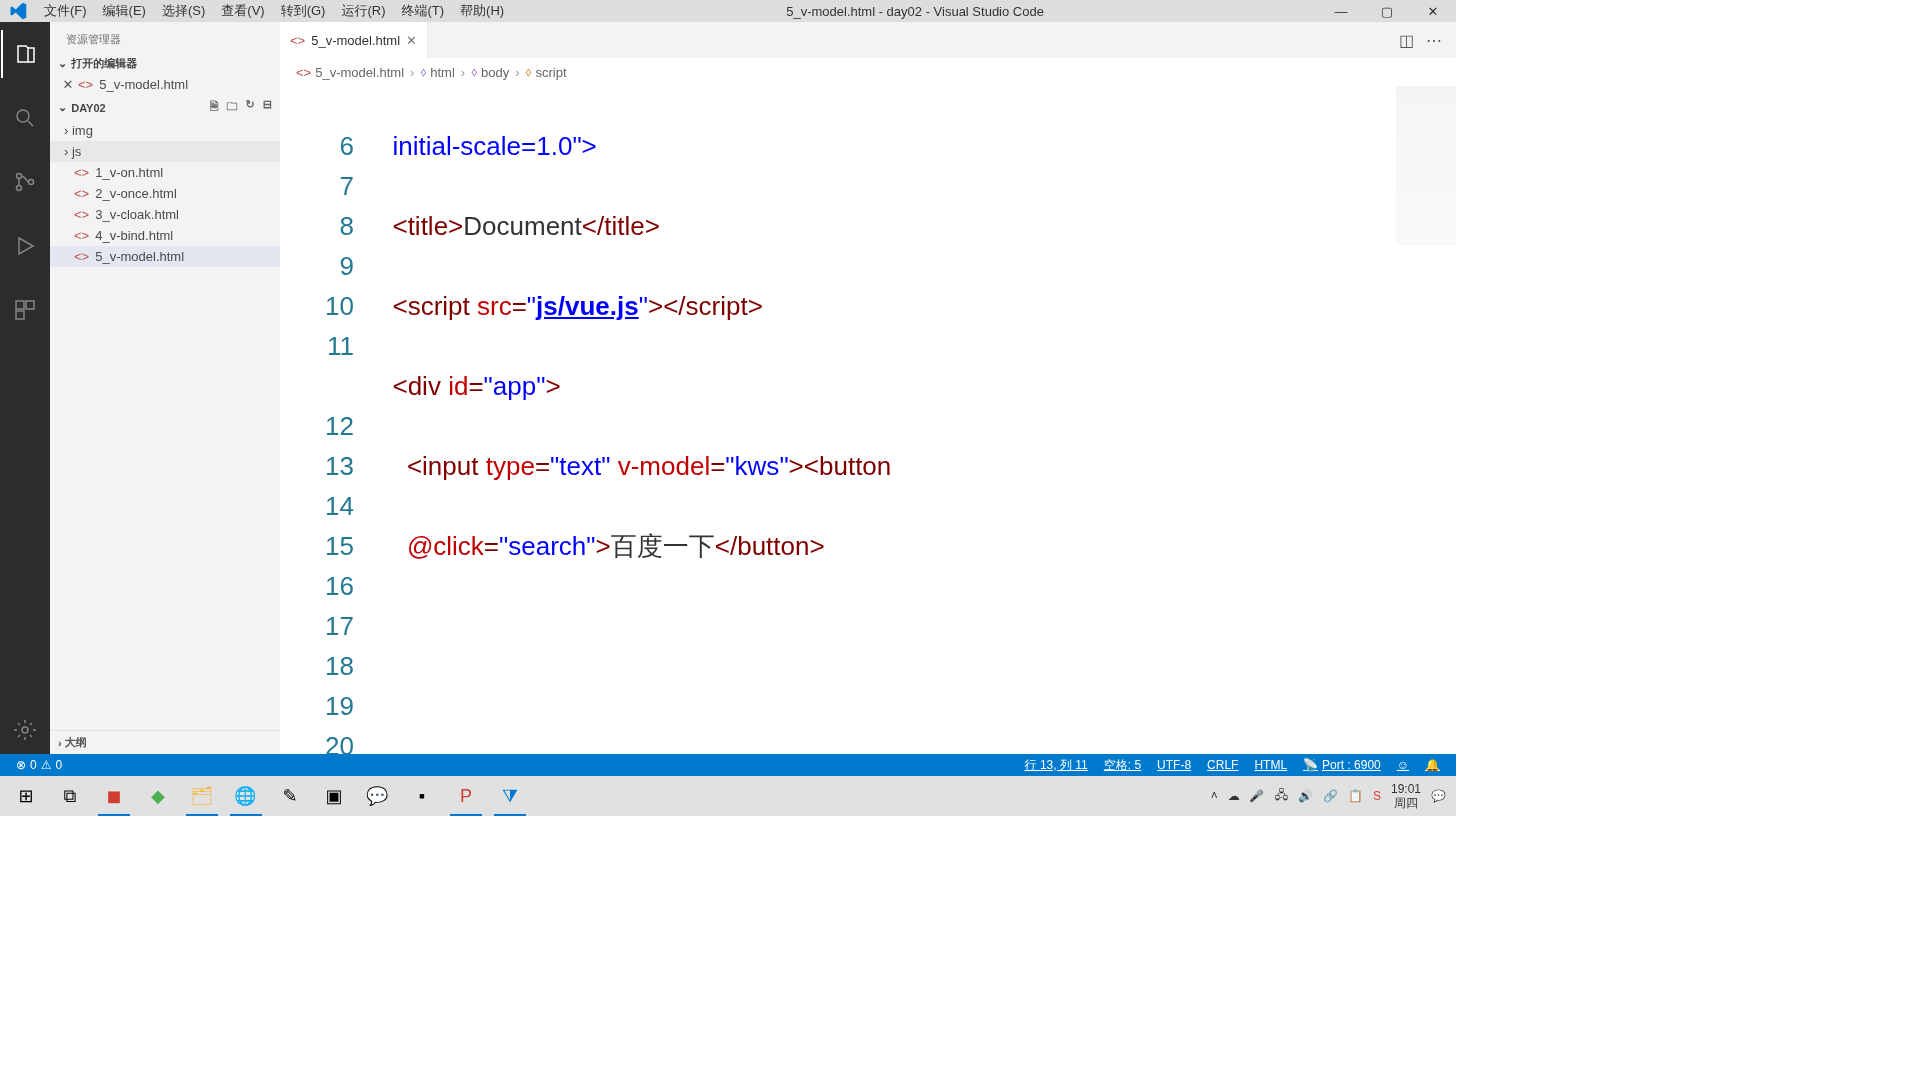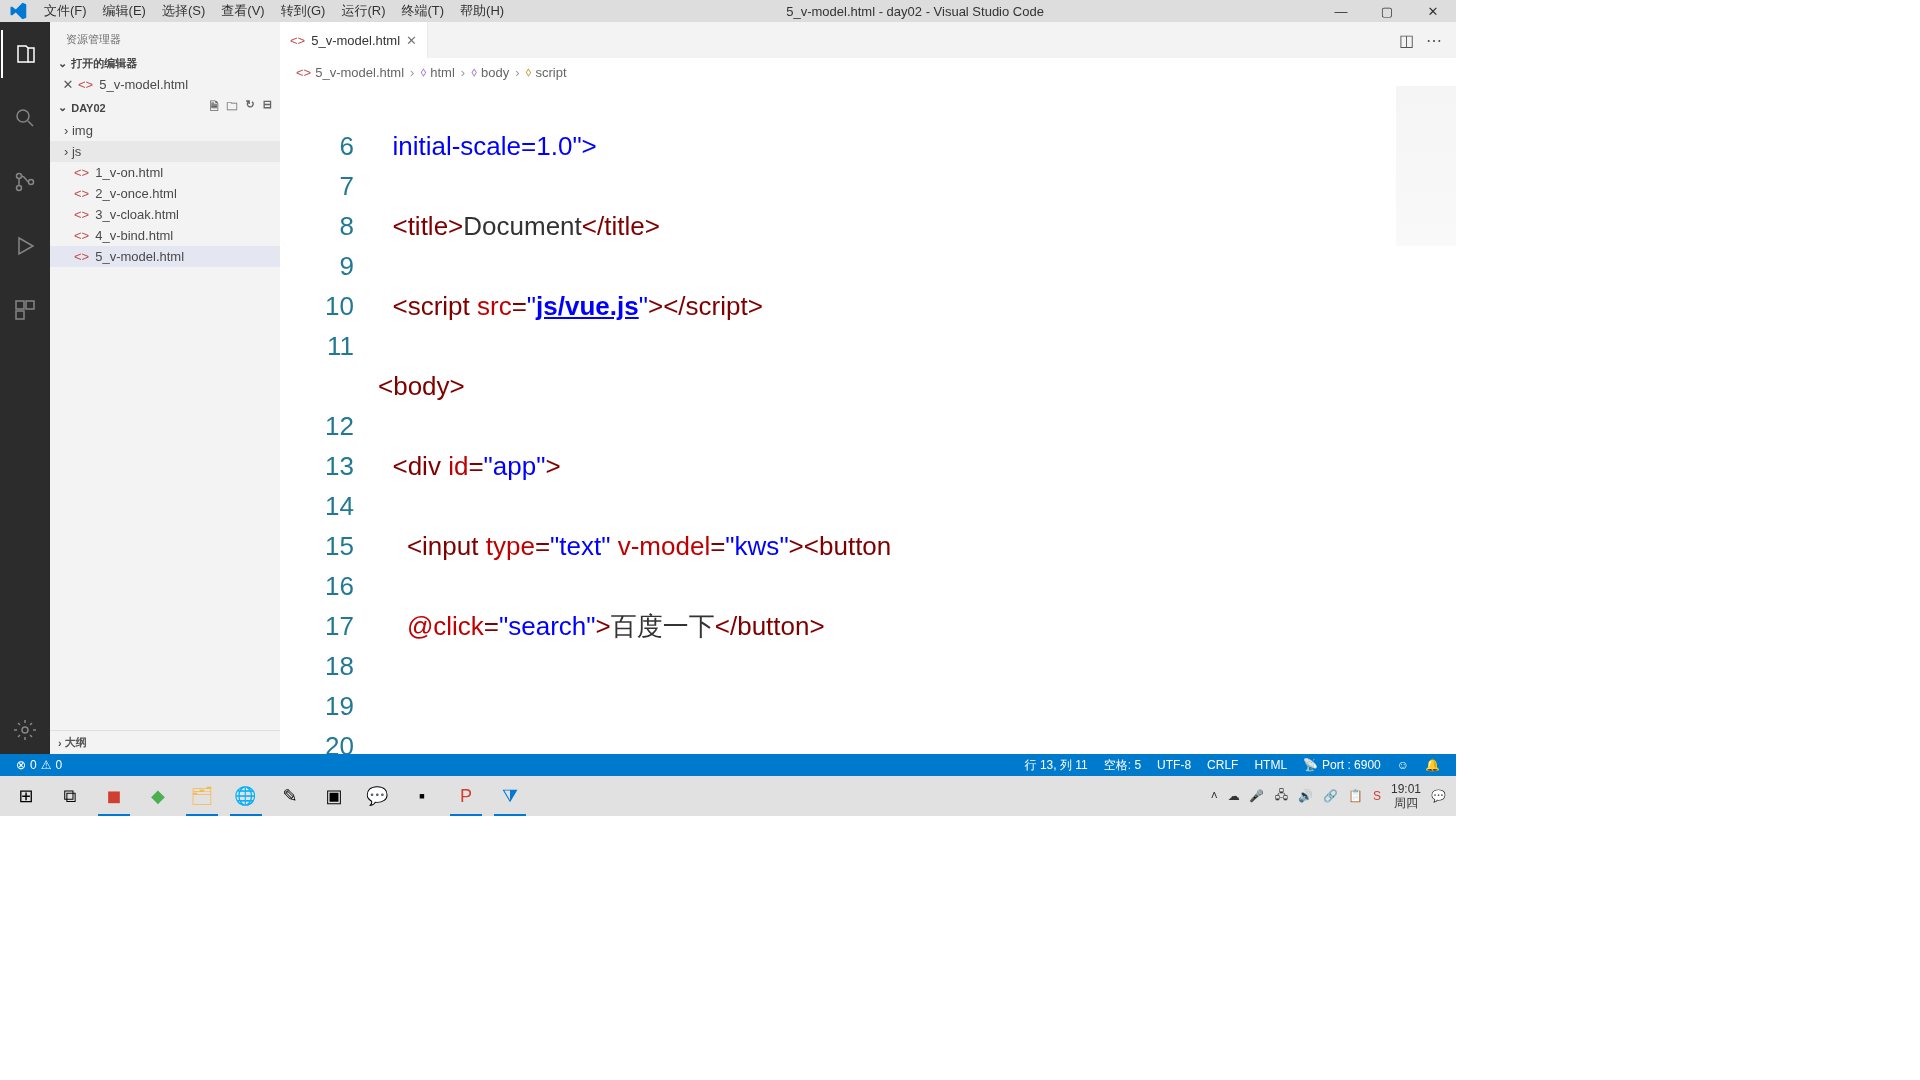--- a/index.html
+++ b/index.html
@@ -60,21 +60,21 @@
 .t-tag { color: #800000; }
 .t-attr { color: #c00000; }
 .t-val { color: #0000ff; }
 .t-link { color: #0000ff; text-decoration: underline; font-weight: bold; }
 
 .minimap { position: absolute; right: 0; top: 64px; width: 60px; height: 160px; background: linear-gradient(#eee, #f5f5f5); opacity: 0.6; }
 
 
 .status-bar { height: 22px; background: #007acc; color: #fff; display: flex; align-items: center; font-size: 12px; padding: 0 8px; }
 .status-bar .sb-item { padding: 0 8px; display: flex; align-items: center; gap: 4px; cursor: pointer; }
-.status-bar .sb-right { margin-left: auto; display: flex; }
+.status-bar .sb-right { margin-left: auto; display: flex; text-decoration: underline; }
 
 
 .taskbar { height: 40px; background: #e1e1e1; display: flex; align-items: center; padding: 0 4px; }
 .taskbar .tb-icon { width: 44px; height: 40px; display: flex; align-items: center; justify-content: center; cursor: pointer; font-size: 18px; position: relative; }
 .taskbar .tb-icon.active::after { content:""; position:absolute; bottom:0; left:6px; right:6px; height:2px; background:#0078d4; }
 .taskbar .tb-right { margin-left: auto; display: flex; align-items: center; gap: 10px; padding-right: 6px; color: #333; font-size: 12px; }
 .taskbar .clock { text-align: center; line-height: 14px; }
 svg { display: block; }
 </style>
 </head>
@@ -252,21 +252,20 @@
           <div class="ln">16</div>
         <div class="ln">17</div>
           <div class="ln">18</div>
           <div class="ln">19</div>
           <div class="ln">20</div>
       </div>
       <div class="code-content">
 <div class="line">  <span class="t-val">initial-scale=1.0"&gt;</span></div>
 <div class="line">  <span class="t-tag">&lt;<span>title</span>&gt;</span><span>Document</span><span class="t-tag">&lt;/<span>title</span>&gt;</span></div>
 <div class="line">  <span class="t-tag">&lt;<span>script</span></span> <span class="t-attr">src</span><span class="t-tag">=</span><span class="t-val">"<span class="t-link">js/vue.js</span>"</span><span class="t-tag">&gt;&lt;/<span>script</span>&gt;</span></div>
-<div class="line"><span class="t-tag">&lt;<span>body</span>&gt;</span></div>
 <div class="line">  <span class="t-tag">&lt;<span>div</span></span> <span class="t-attr">id</span><span class="t-tag">=</span><span class="t-val">"<span>app</span>"</span><span class="t-tag">&gt;</span></div>
 <div class="line">    <span class="t-tag">&lt;<span>input</span></span> <span class="t-attr">type</span><span class="t-tag">=</span><span class="t-val">"<span>text</span>"</span> <span class="t-attr">v-model</span><span class="t-tag">=</span><span class="t-val">"<span>kws</span>"</span><span class="t-tag">&gt;&lt;<span>button</span></span></div>
 <div class="line">    <span class="t-attr">@click</span><span class="t-tag">=</span><span class="t-val">"<span>search</span>"</span><span class="t-tag">&gt;</span><span>百度一下</span><span class="t-tag">&lt;/<span>button</span>&gt;</span></div>
 
 
 
 
 
 
 

